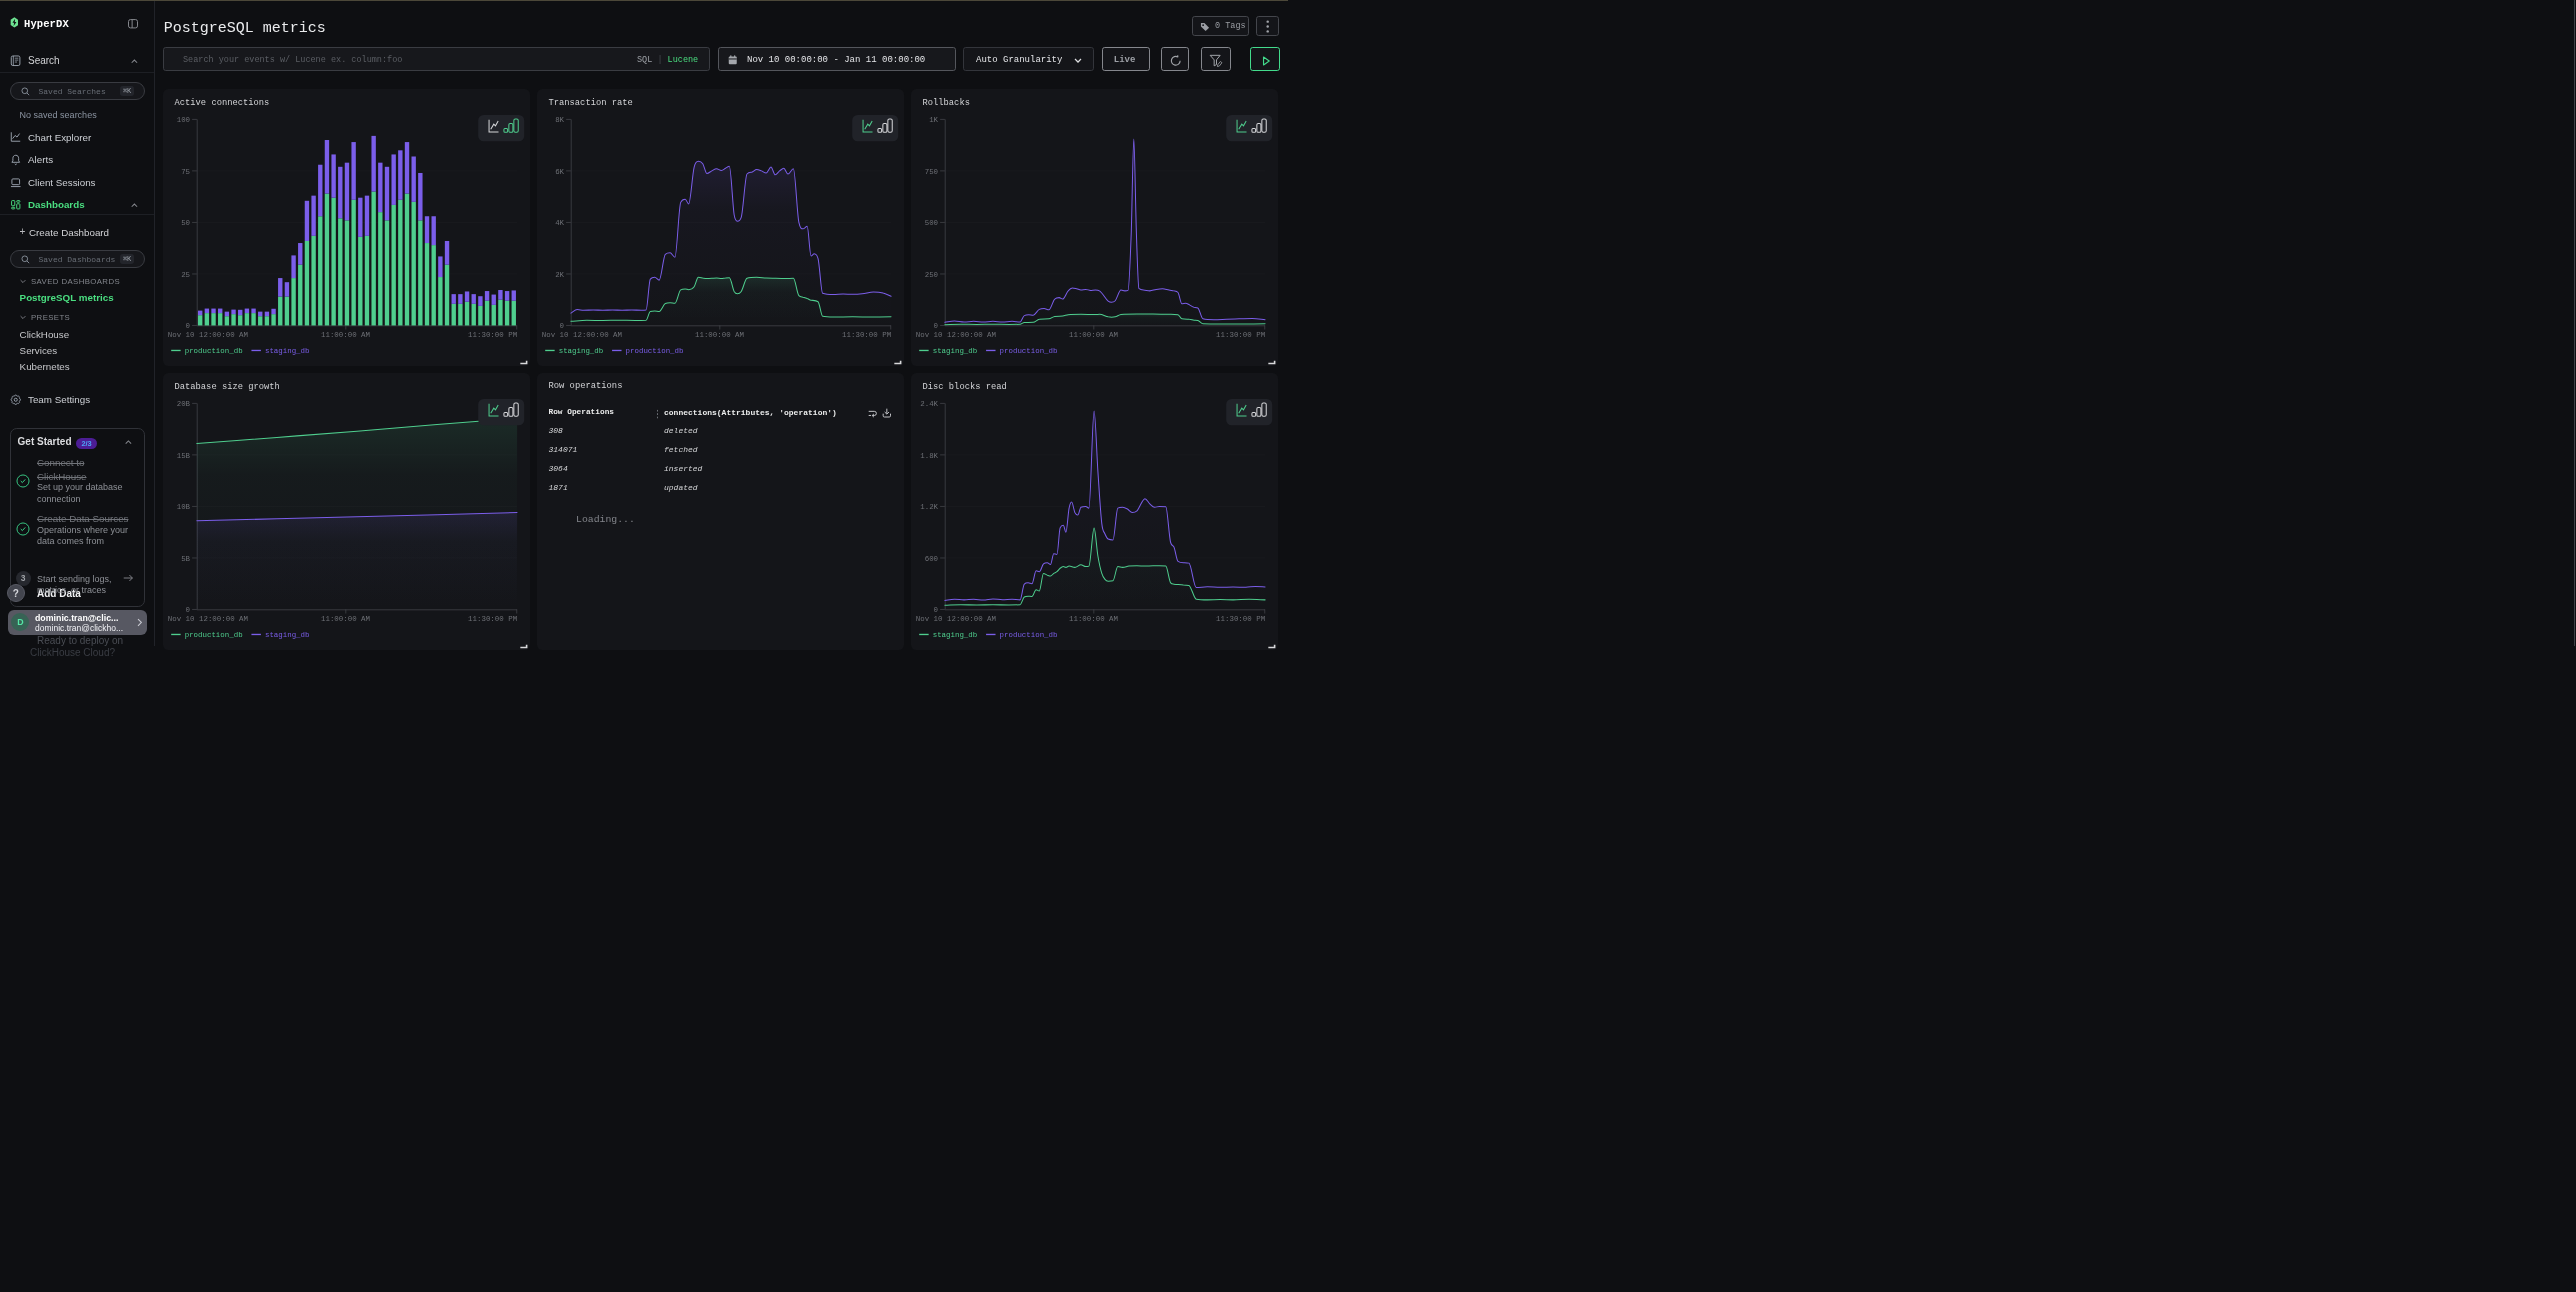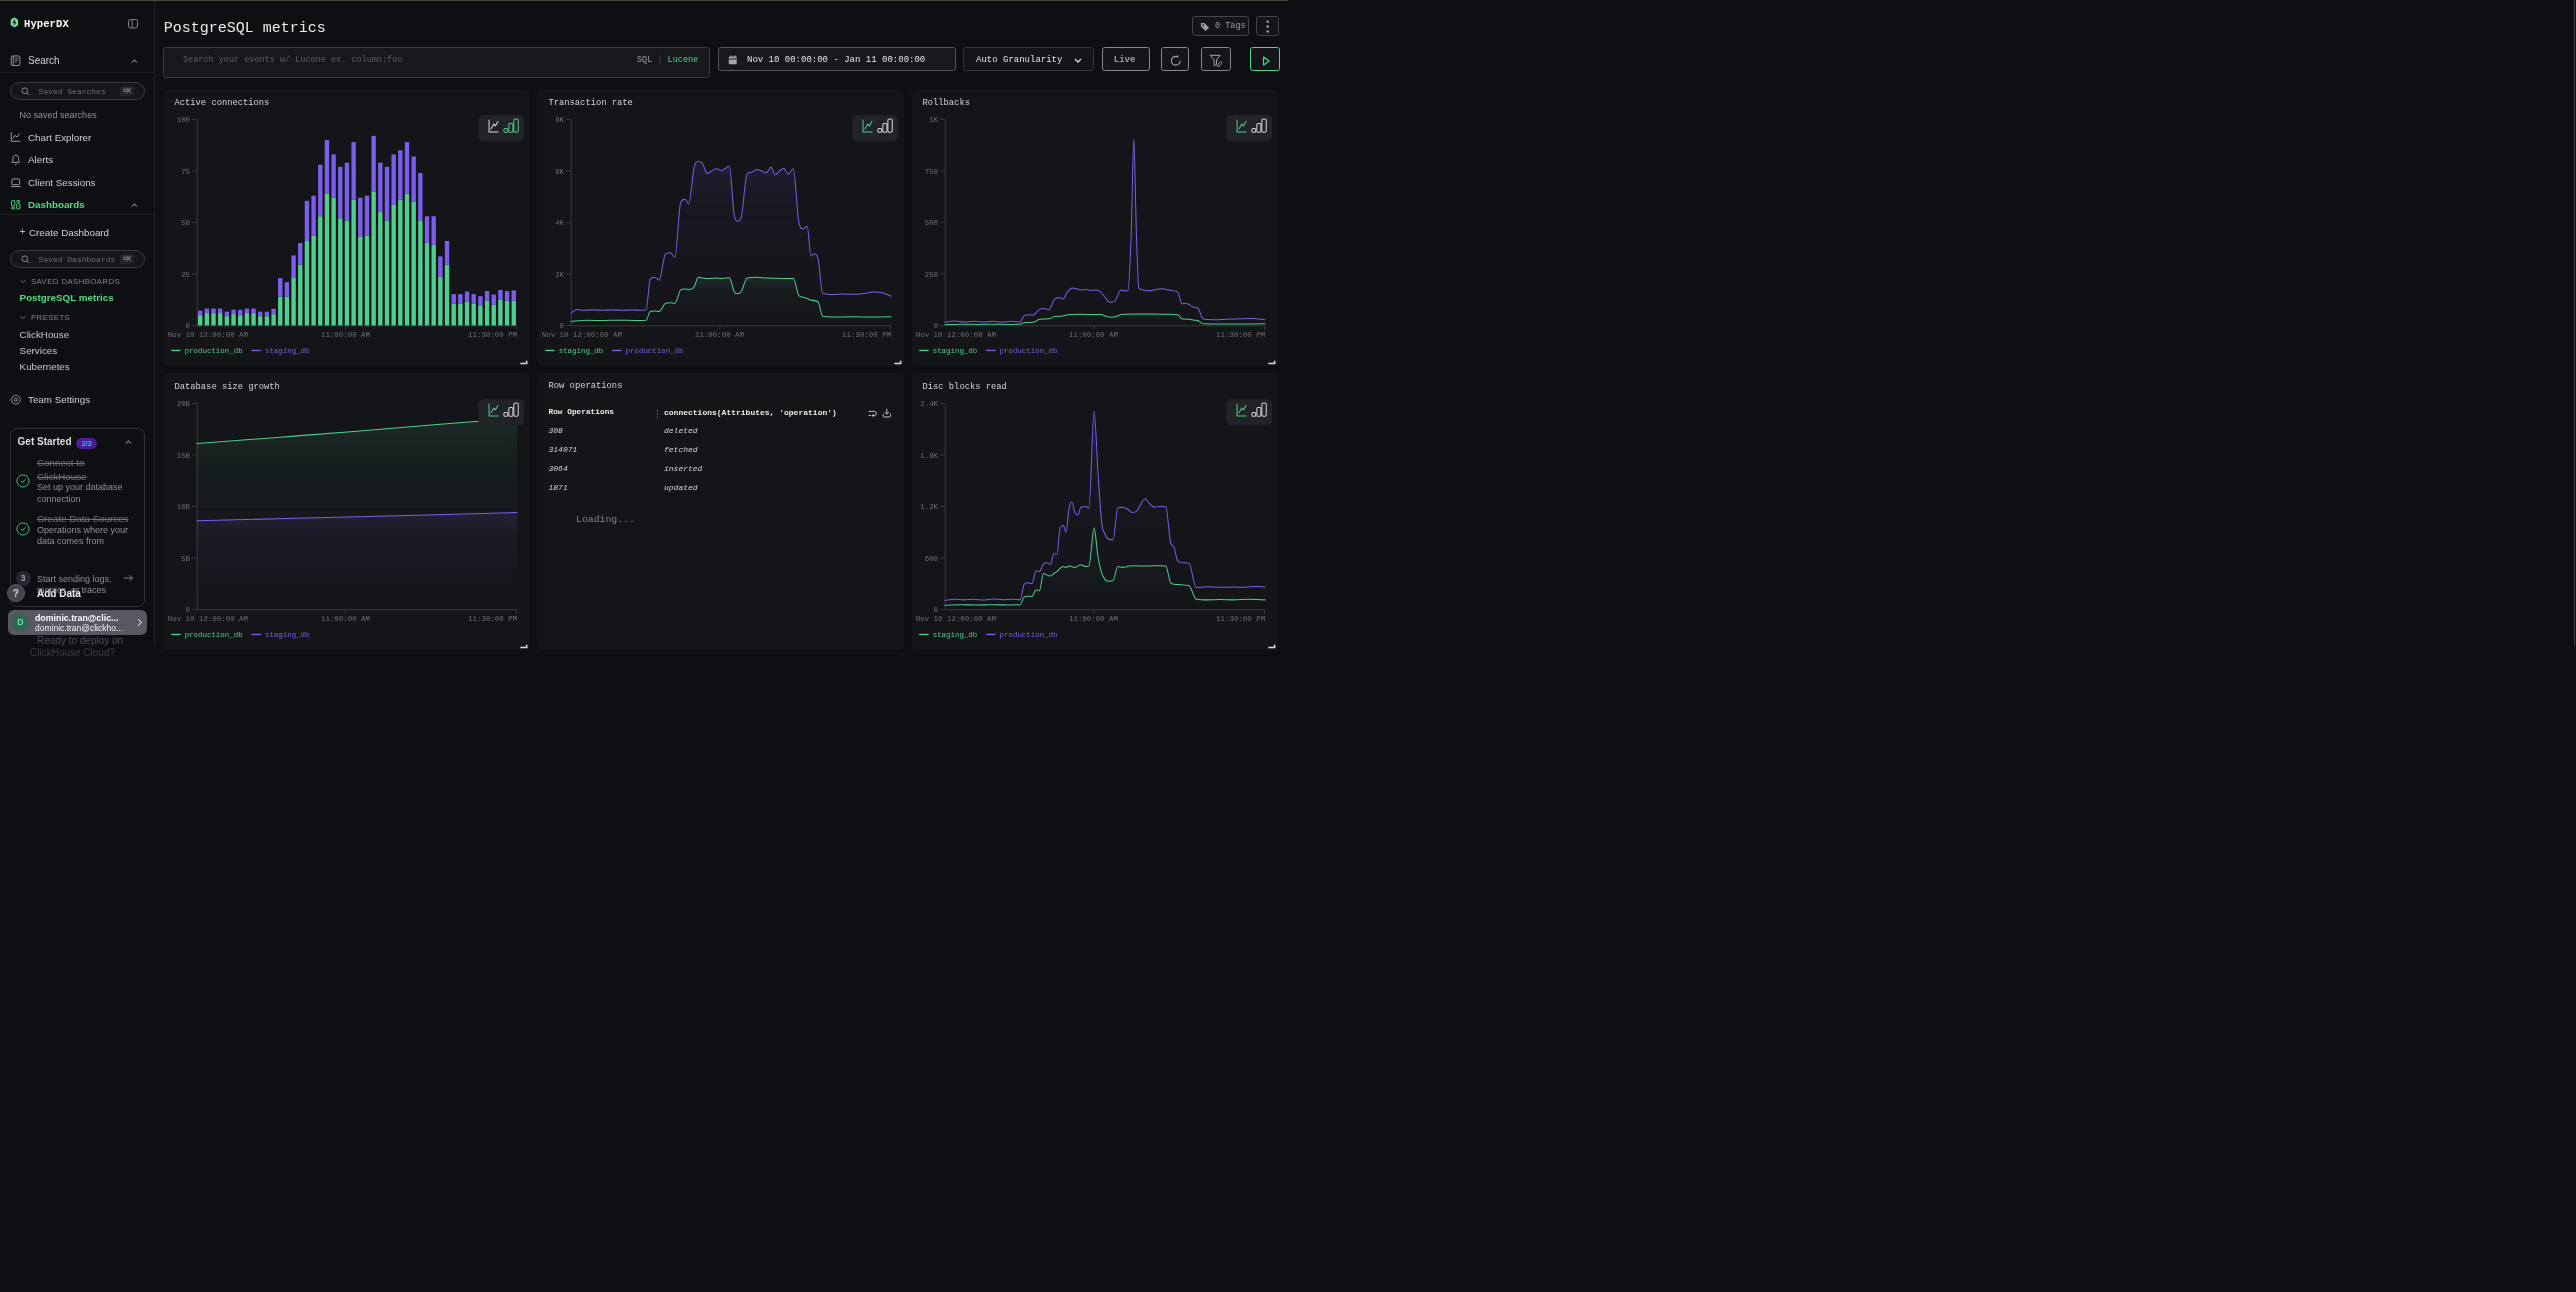--- a/index.html
+++ b/index.html
@@ -188,21 +188,21 @@
     <span style="position:absolute;left:22px;top:4px;font-size:8.5px;color:#9b9ea4">0 Tags</span>
   </div>
   <div class="btn" style="left:1101px;top:16px;width:23px;height:20px;border-color:#44464c">
     <svg style="position:absolute;left:7.4px;top:3.4px" width="7.4" height="13" viewBox="0 0 4 16">
       <circle cx="2" cy="2" r="1.5" fill="#a2a5aa"></circle>
         <circle cx="2" cy="8" r="1.5" fill="#a2a5aa"></circle>
         <circle cx="2" cy="14" r="1.5" fill="#a2a5aa"></circle>
     </svg>
   </div>
 
-  <div class="inp mono" style="left:8px;top:47px;width:547px;height:31px">
+  <div class="inp mono" style="left:8px;top:47px;width:547px;height:24px">
     <span style="position:absolute;left:19px;top:6.8px;font-size:8.5px;color:#5b5e64">Search your events w/ Lucene ex. column:foo</span>
     <span style="position:absolute;right:10.8px;top:6.8px;font-size:8.5px"><span style="color:#9da0a6">SQL</span><span style="color:#494b51"> | </span><span style="color:#4ade80">Lucene</span></span>
   </div>
 
   <div class="inp mono" style="left:563px;top:47px;width:238px;height:24px;background:#17181c;border-color:#54565c">
     <svg style="position:absolute;left:8.8px;top:7.4px" width="9.5" height="10" viewBox="0 0 14 15">
       <rect x="1" y="2.2" width="12" height="11.8" rx="1.5" fill="#a4a7ac"></rect>
       <rect x="1" y="5.2" width="12" height="1.5" fill="#17181c"></rect>
       <rect x="3.2" y="0.3" width="1.8" height="3.2" rx="0.8" fill="#a4a7ac"></rect>
       <rect x="9" y="0.3" width="1.8" height="3.2" rx="0.8" fill="#a4a7ac"></rect>

